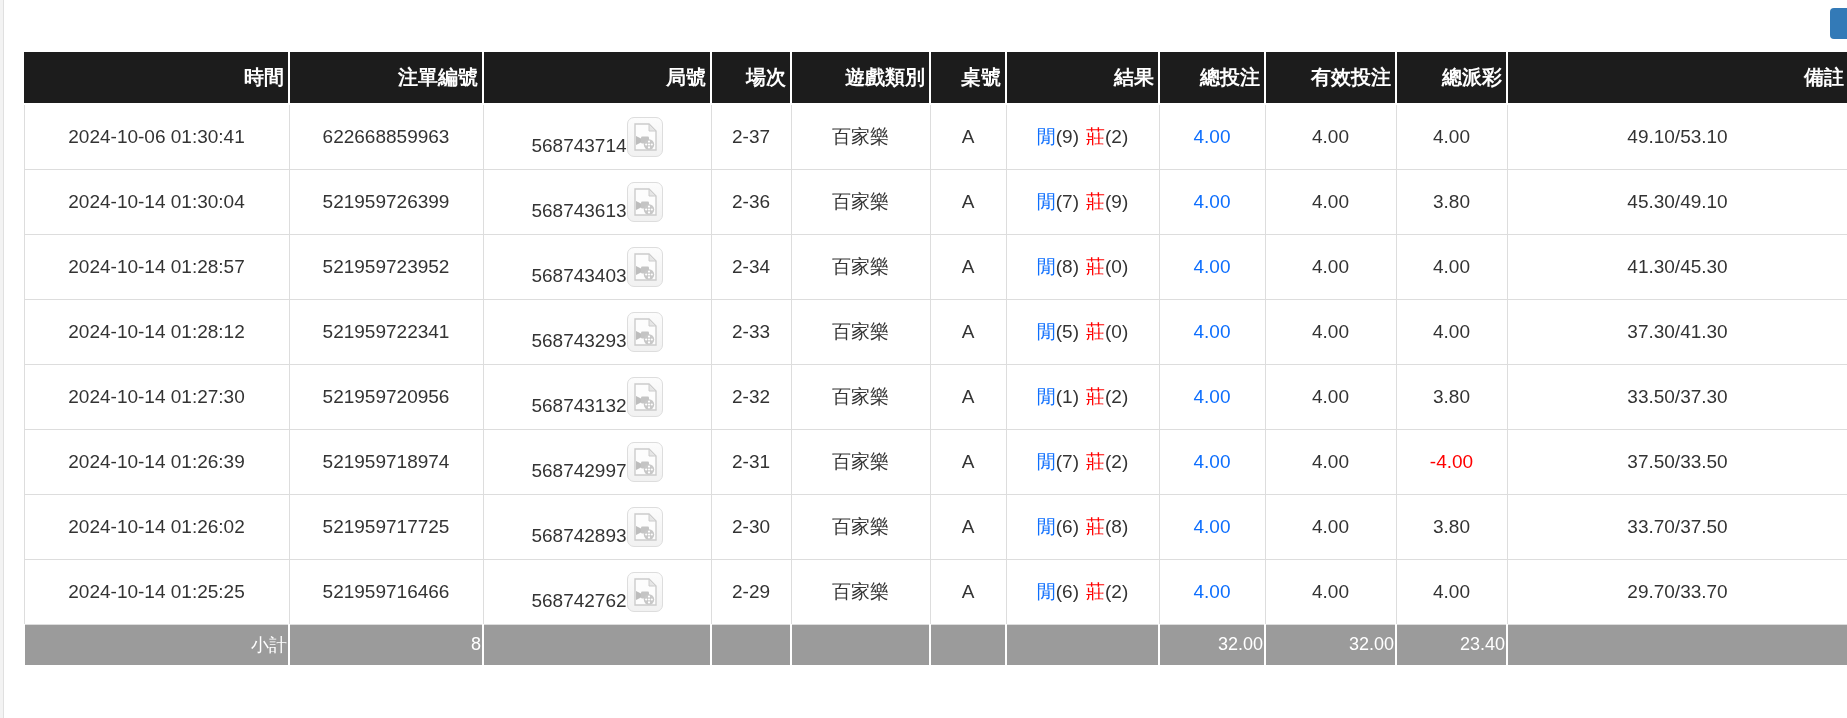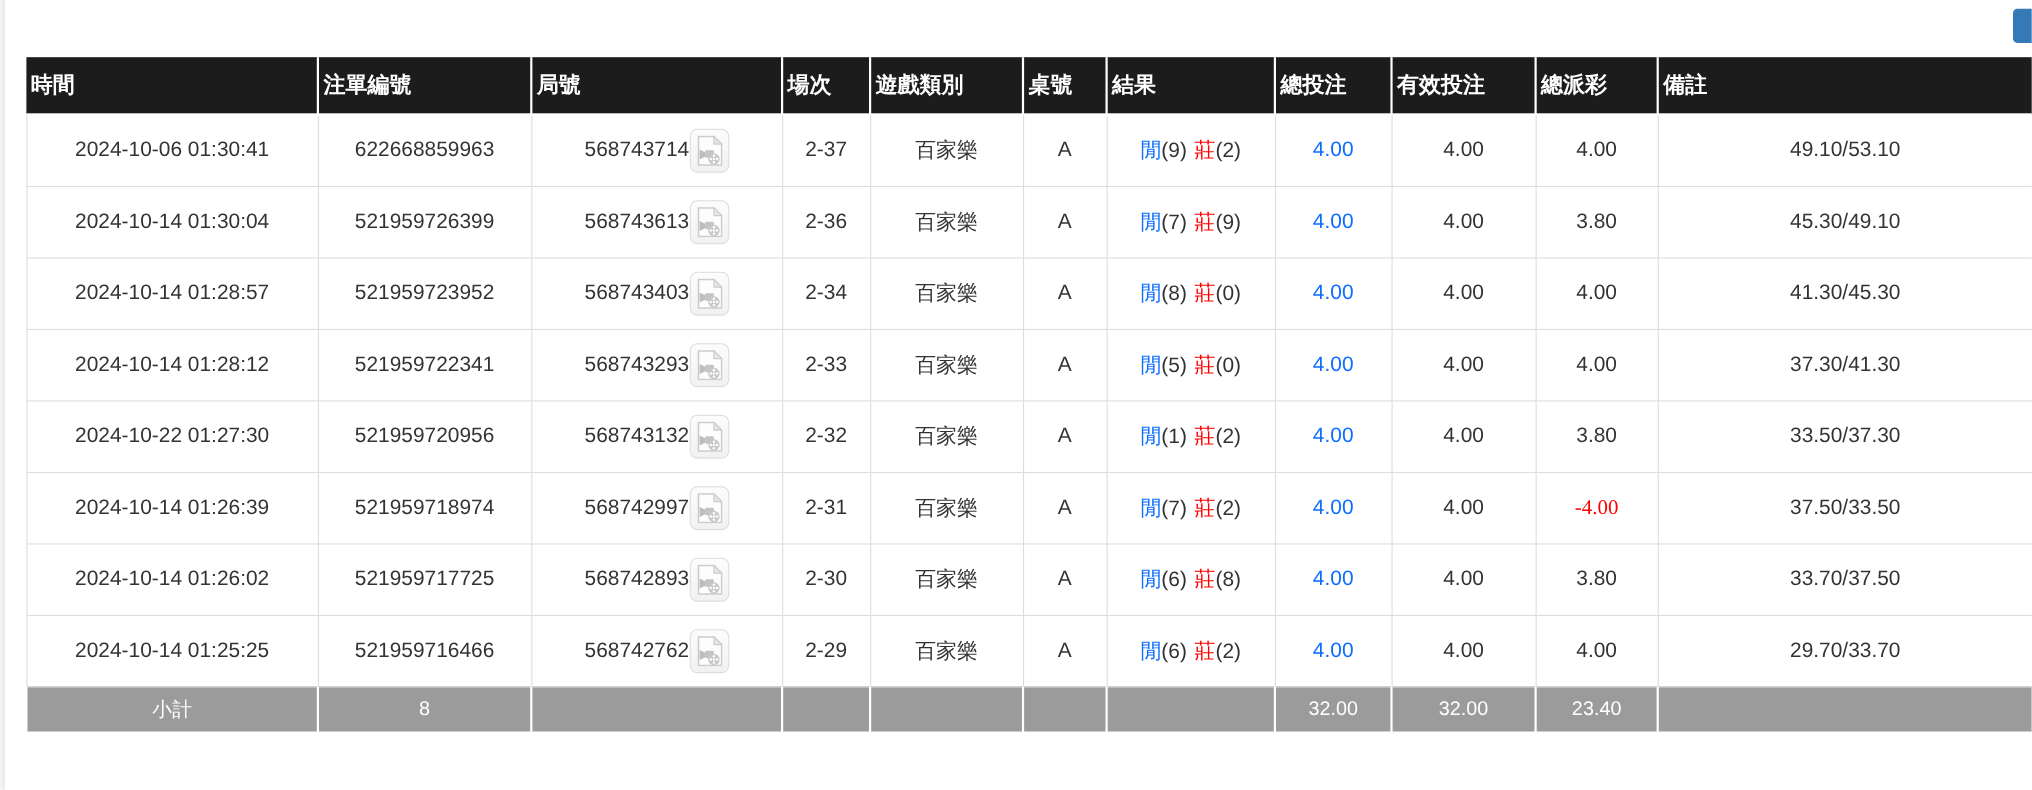--- a/index.html
+++ b/index.html
@@ -28,42 +28,42 @@
     background:var(--top-btn);border:none;border-radius:4px;cursor:pointer;
   }
   table.bet-table{
     border-collapse:collapse;table-layout:fixed;
     width:1824px;margin:52px 0 0 23px;
   }
   thead th{
     background:var(--header-bg);color:#ffffff;
     font-size:20px;font-weight:bold;height:45px;
     border-right:2px solid #ffffff;border-bottom:2px solid #ffffff;
-    text-align:left;padding:12px 4px;white-space:nowrap;
+    text-align:right;padding:12px 4px;white-space:nowrap;
   }
   thead th:last-child{border-right:none;}
   tbody td{
     background:#ffffff;height:65px;font-size:19px;text-align:center;
     border:1px solid var(--grid);padding:0 6px;white-space:nowrap;color:var(--text);
   }
-  .round-wrap{display:inline-flex;align-items:center;gap:0;vertical-align:middle;}
+  .round-wrap{display:inline-flex;align-items:flex-end;gap:0;vertical-align:middle;}
   .video-btn{
     width:36px;height:40px;border:1px solid #ddd;border-radius:7px;
     background:linear-gradient(#fcfcfc,#f1f1f1);
     display:inline-flex;align-items:center;justify-content:center;
     cursor:pointer;padding:0;
   }
   .player{color:var(--accent-blue);}
   .banker{color:var(--loss-red);}
   .result-gap{margin-right:7px;}
   .bet-link{color:var(--accent-blue);cursor:pointer;}
-  td.neg{color:var(--loss-red);font-family:Liberation Serif, serif;}
+  td.neg{color:var(--loss-red);}
   tfoot td{
     background:var(--summary-bg);color:#ffffff;font-size:18px;
-    height:42px;text-align:center;border:2px solid #ffffff;white-space:nowrap;
+    height:42px;text-align:right;border:2px solid #ffffff;white-space:nowrap;
   }
   tfoot tr.first td{border-top:1px solid #cccccc;}
 </style>
 </head>
 <body>
 
 <div class="left-strip"></div>
 <button class="top-button"></button>
 
 <table class="bet-table">
@@ -226,21 +226,21 @@
     <td>
       <span class="player">閒</span><span class="result-gap">(5)</span><span class="banker">莊</span><span>(0)</span>
     </td>
     <td><span class="bet-link">4.00</span></td>
     <td>4.00</td>
     <td class="payout">4.00</td>
     <td>37.30/41.30</td>
   </tr>
 
   <tr class="data-row">
-    <td>2024-10-22 01:27:30</td>
+    <td>2024-10-14 01:27:30</td>
     <td>521959720956</td>
     <td>
       <span class="round-wrap">
         <span>568743132</span>
         <button class="video-btn">
           <svg width="24" height="28" viewBox="0 0 24 28">
             <path d="M2 1 h14 l7 7 v19 h-21 z" fill="#fdfdfd" stroke="#cccccc" stroke-width="1.4"></path>
             <path d="M16 1 l7 7 h-7 z" fill="#e6e6e6" stroke="#cccccc" stroke-width="1"></path>
             <polygon points="3,13 8,15.5 8,19.5 3,22" fill="#bdbdbd"></polygon>
             <rect x="8" y="13.5" width="8" height="7" rx="1.2" fill="#c4c4c4"></rect>

